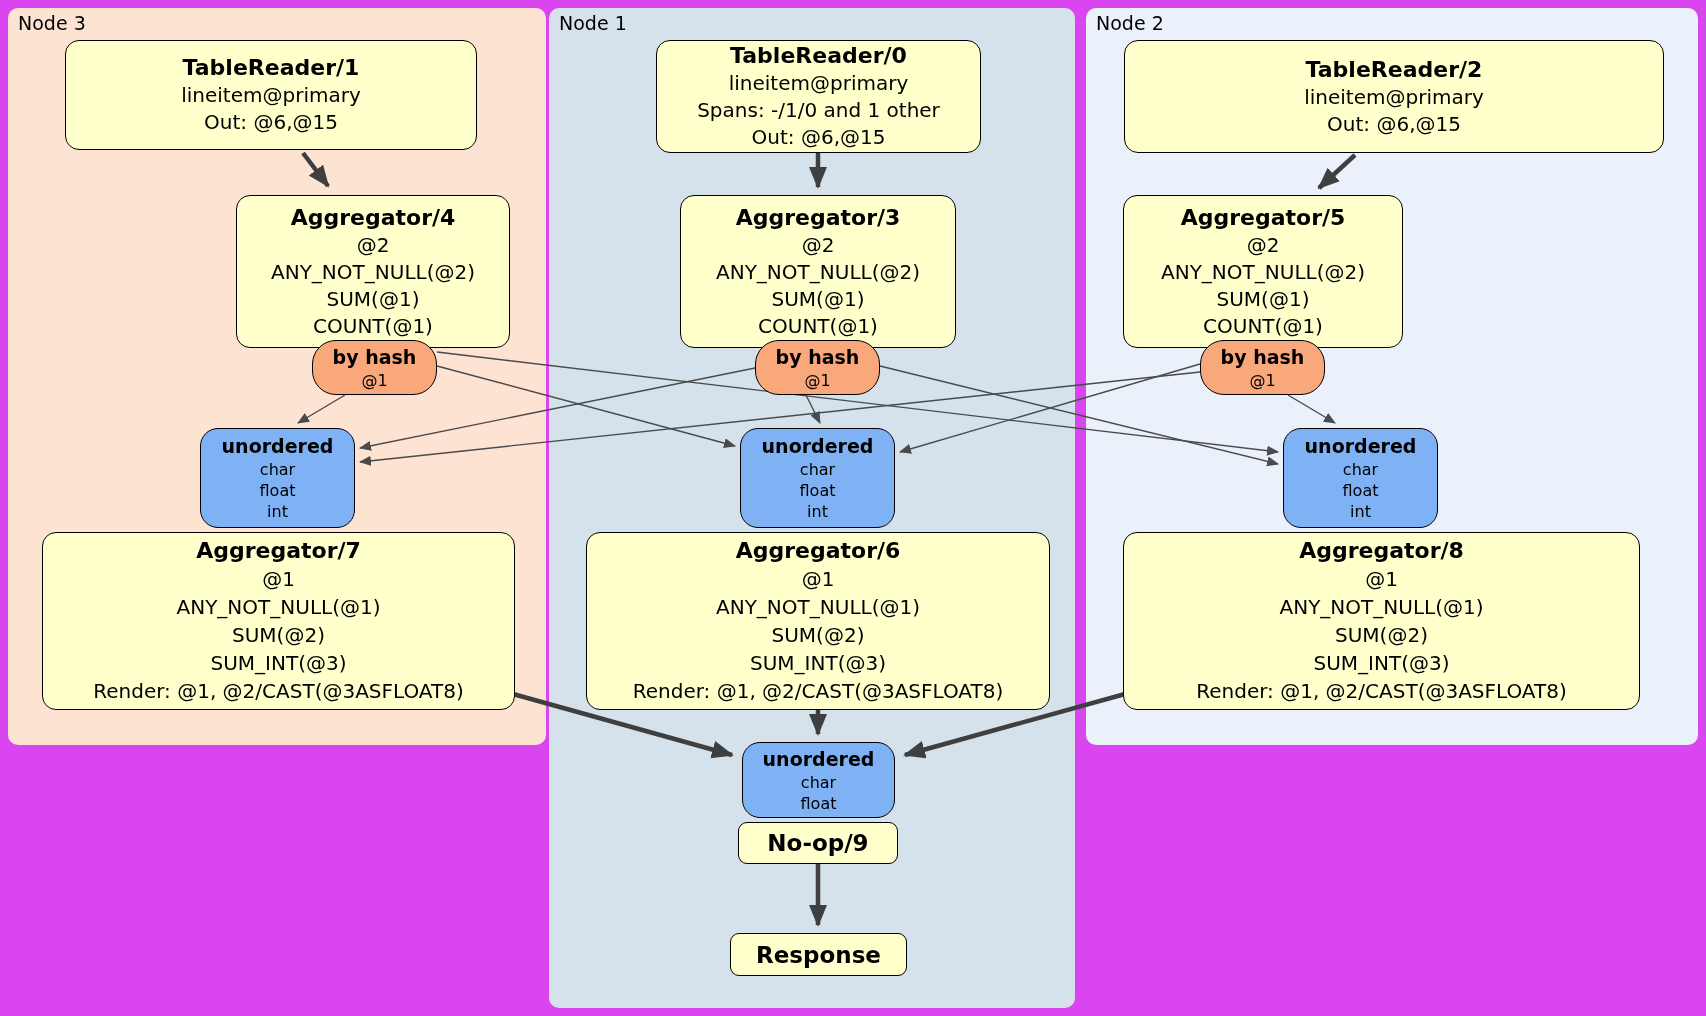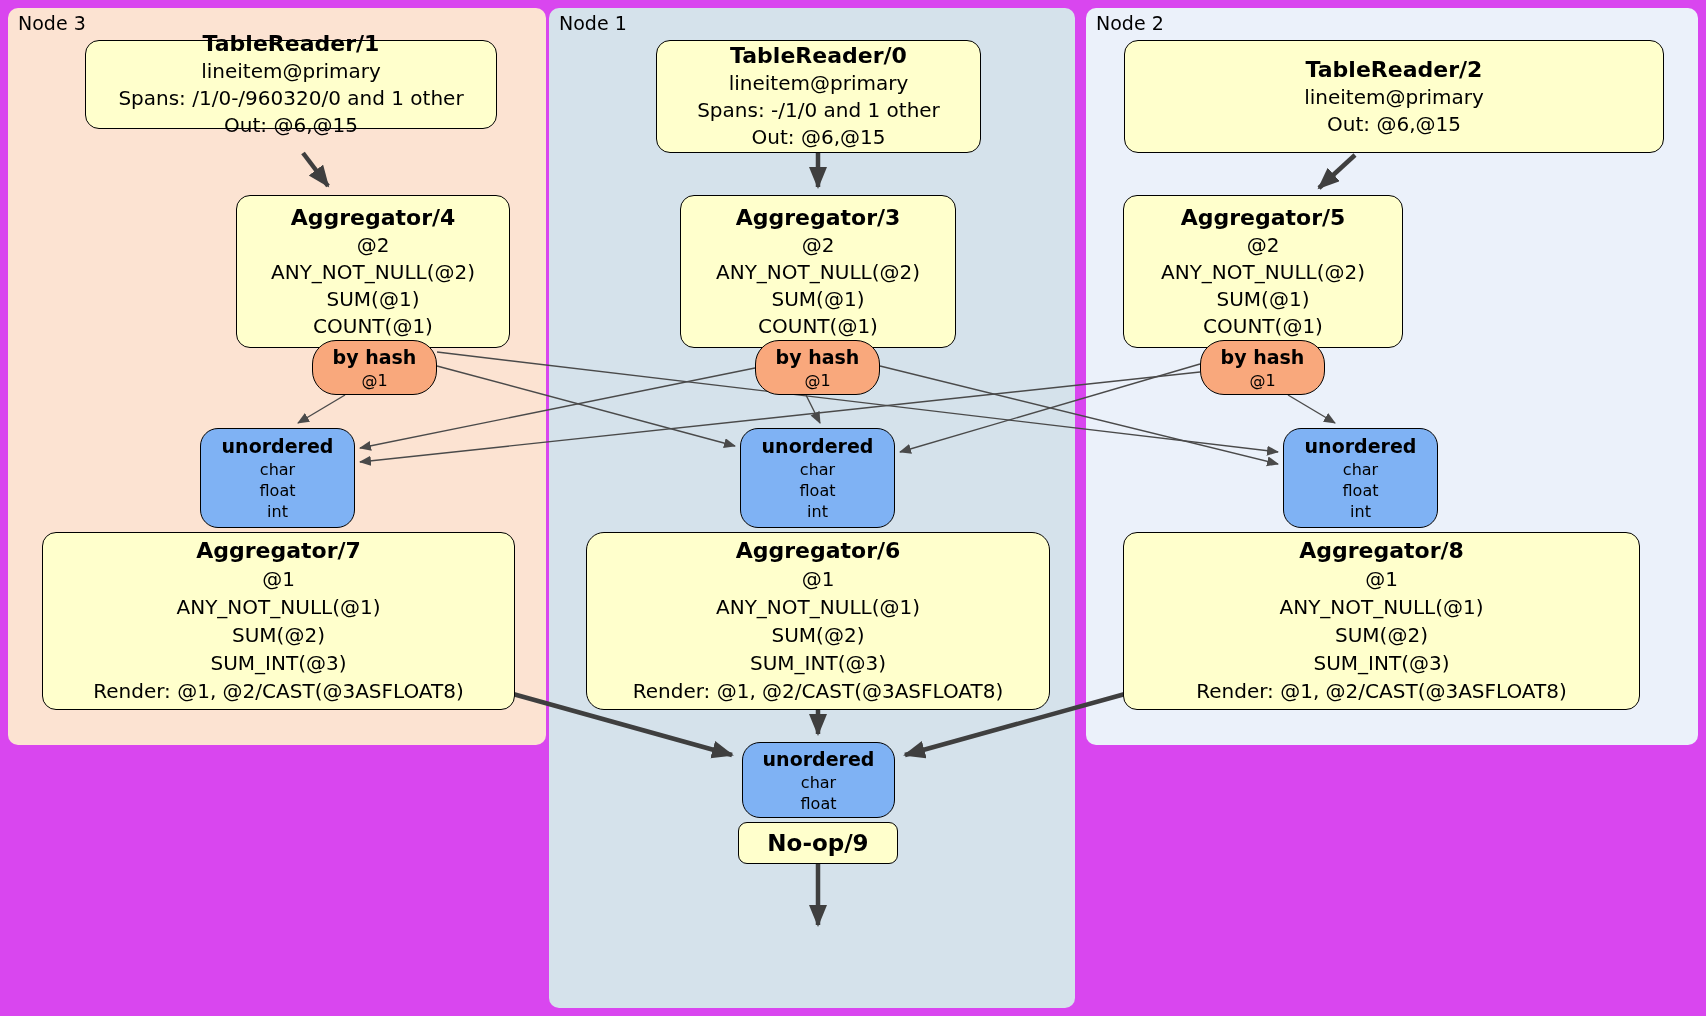--- a/index.html
+++ b/index.html
@@ -64,24 +64,23 @@
     <line class="thin" x1="806" y1="395" x2="820" y2="423" marker-end="url(#ah-thin)"></line>
     <line class="thin" x1="1288" y1="395" x2="1335" y2="423" marker-end="url(#ah-thin)"></line>
     <line class="thin" x1="437" y1="366" x2="735" y2="446" marker-end="url(#ah-thin)"></line>
     <line class="thin" x1="437" y1="352" x2="1278" y2="452" marker-end="url(#ah-thin)"></line>
     <line class="thin" x1="755" y1="368" x2="360" y2="448" marker-end="url(#ah-thin)"></line>
     <line class="thin" x1="880" y1="366" x2="1278" y2="464" marker-end="url(#ah-thin)"></line>
     <line class="thin" x1="1200" y1="372" x2="360" y2="462" marker-end="url(#ah-thin)"></line>
     <line class="thin" x1="1200" y1="364" x2="900" y2="452" marker-end="url(#ah-thin)"></line>
   </svg>
 
-  <div class="node-box ybox" style="left:65px;top:40px;width:412px;height:89px;margin-left:20px;">
+  <div class="node-box ybox" style="left:65px;top:40px;width:412px;height:110px;">
     <div class="box-title">TableReader/1</div>
     <div class="box-line">lineitem@primary</div>
-    <div class="box-line">Spans: /1/0-/960320/0 and 1 other</div>
     <div class="box-line">Out: @6,@15</div>
   </div>
 
   <div class="node-box ybox" style="left:656px;top:40px;width:325px;height:113px;">
     <div class="box-title">TableReader/0</div>
     <div class="box-line">lineitem@primary</div>
     <div class="box-line">Spans: -/1/0 and 1 other</div>
     <div class="box-line">Out: @6,@15</div>
   </div>
 
@@ -149,21 +148,21 @@
 
   <div class="node-box ybox agg" style="left:42px;top:532px;width:473px;height:178px;">
     <div class="box-title">Aggregator/7</div>
     <div class="box-line">@1</div>
     <div class="box-line">ANY_NOT_NULL(@1)</div>
     <div class="box-line">SUM(@2)</div>
     <div class="box-line">SUM_INT(@3)</div>
     <div class="box-line">Render: @1, @2/CAST(@3ASFLOAT8)</div>
   </div>
 
-  <div class="node-box ybox agg" style="left:586px;top:532px;width:464px;height:178px;border-radius:18px;">
+  <div class="node-box ybox agg" style="left:586px;top:532px;width:464px;height:178px;">
     <div class="box-title">Aggregator/6</div>
     <div class="box-line">@1</div>
     <div class="box-line">ANY_NOT_NULL(@1)</div>
     <div class="box-line">SUM(@2)</div>
     <div class="box-line">SUM_INT(@3)</div>
     <div class="box-line">Render: @1, @2/CAST(@3ASFLOAT8)</div>
   </div>
 
   <div class="node-box ybox agg" style="left:1123px;top:532px;width:517px;height:178px;">
     <div class="box-title">Aggregator/8</div>
@@ -177,14 +176,17 @@
   <div class="node-box bbox" style="left:742px;top:742px;width:153px;height:76px;">
     <div class="small-title">unordered</div>
     <div class="small-line">char</div>
     <div class="small-line">float</div>
   </div>
 
   <div class="node-box ybox" style="left:738px;top:822px;width:160px;height:42px;border-radius:9px;">
     <div class="pill-title">No-op/9</div>
   </div>
 
+  <div class="node-box ybox" style="left:730px;top:933px;width:177px;height:43px;border-radius:9px;">
+    <div class="pill-title">Response</div>
+  </div>
 
 </div>
 
 </body></html>

